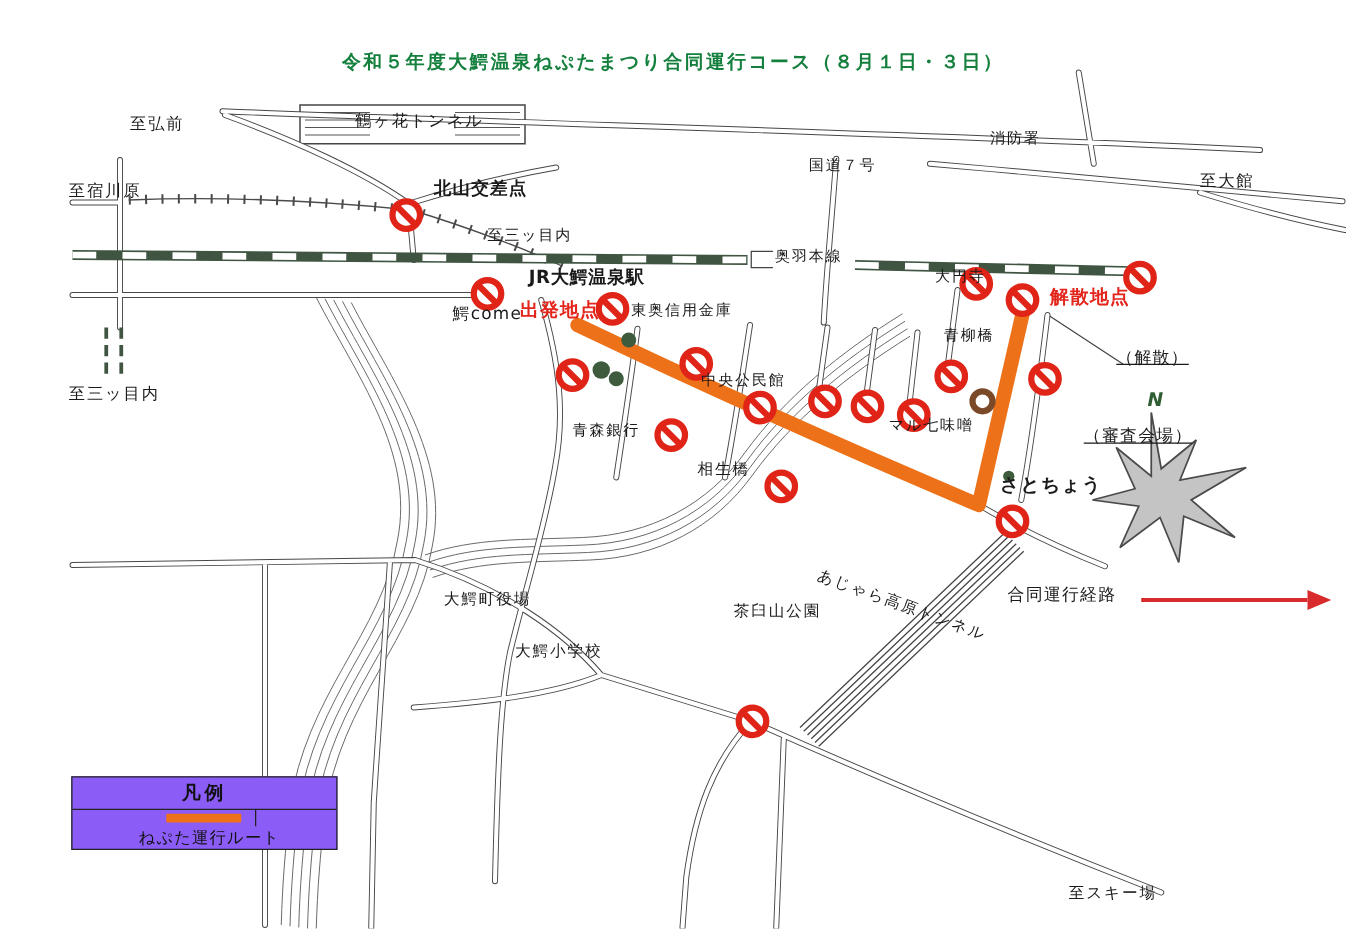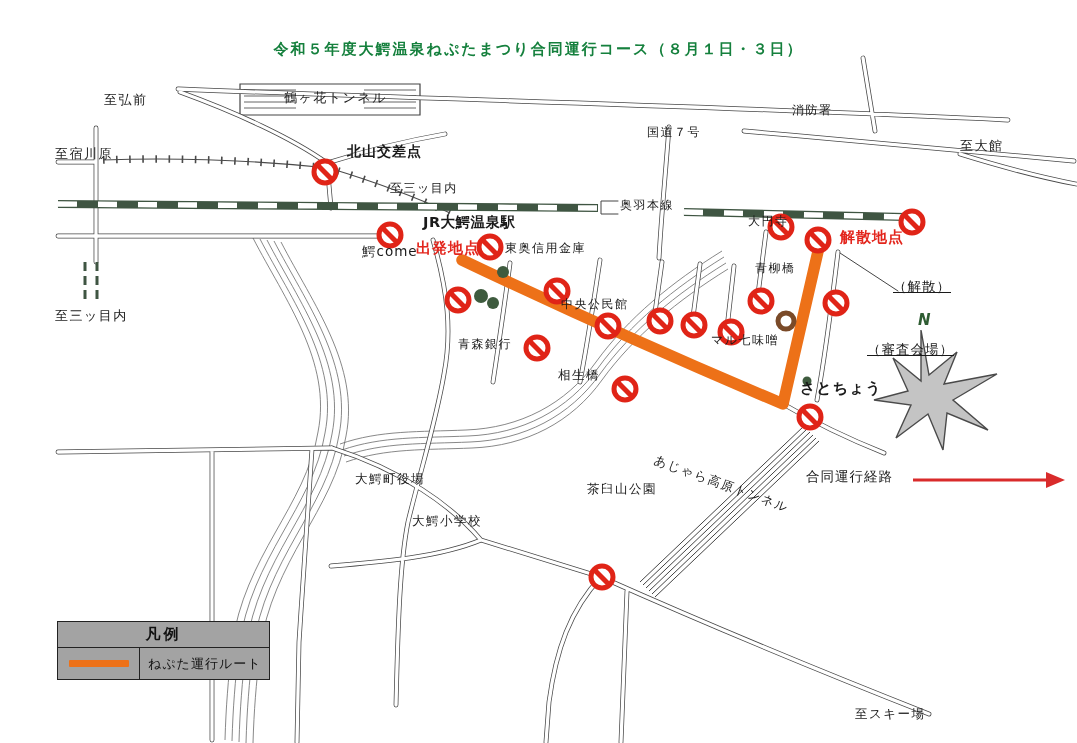--- a/index.html
+++ b/index.html
@@ -21,24 +21,24 @@
   .u{text-decoration:underline;font-size:13.5px;letter-spacing:1px}
   .n{color:#2F5D33;font-style:italic;font-weight:bold;font-size:15px}
   
   .noentry{position:absolute;width:27px;height:27px;box-sizing:border-box;
            transform:translate(-50%,-50%);background:#fff;border:5px solid #E02417;
            border-radius:50%;}
   .noentry::before{content:"";position:absolute;top:50%;left:-2px;width:21px;height:5px;
            background:#E02417;transform:translateY(-50%) rotate(45deg);border-radius:1px;}
   
   .legend{position:absolute;left:57px;top:621px;width:213px;border:1.8px solid #222;
-          background:#a3a3a3;box-sizing:border-box;}
+          background:#8b5cf6;box-sizing:border-box;}
   .legend-title{border-bottom:1.8px solid #222;text-align:center;font-weight:bold;
           font-size:15px;padding:3px 0;letter-spacing:3px;color:#111;}
-  .legend-row{display:flex;align-items:center;height:31px;border-bottom:1.8px solid #222;}
+  .legend-row{display:flex;align-items:center;height:31px;border-bottom:1.8px solid #222;flex-direction:column;}
   .legend-row:last-child{border-bottom:none;}
   .legend-sym{width:82px;height:100%;display:flex;justify-content:center;align-items:center;
           border-right:1.8px solid #222;box-sizing:border-box;}
   .legend-label{padding-left:8px;font-size:13px;letter-spacing:1px;color:#111;}
   .legend-line{width:60px;height:7px;background:#ED7118;border-radius:1px;}
   .legend .noentry{position:static;transform:none;width:25px;height:25px;border-width:4.5px;}
   .legend .noentry::before{width:19px;height:4.5px;left:-1.5px;}
 </style>
 </head>
 <body>

